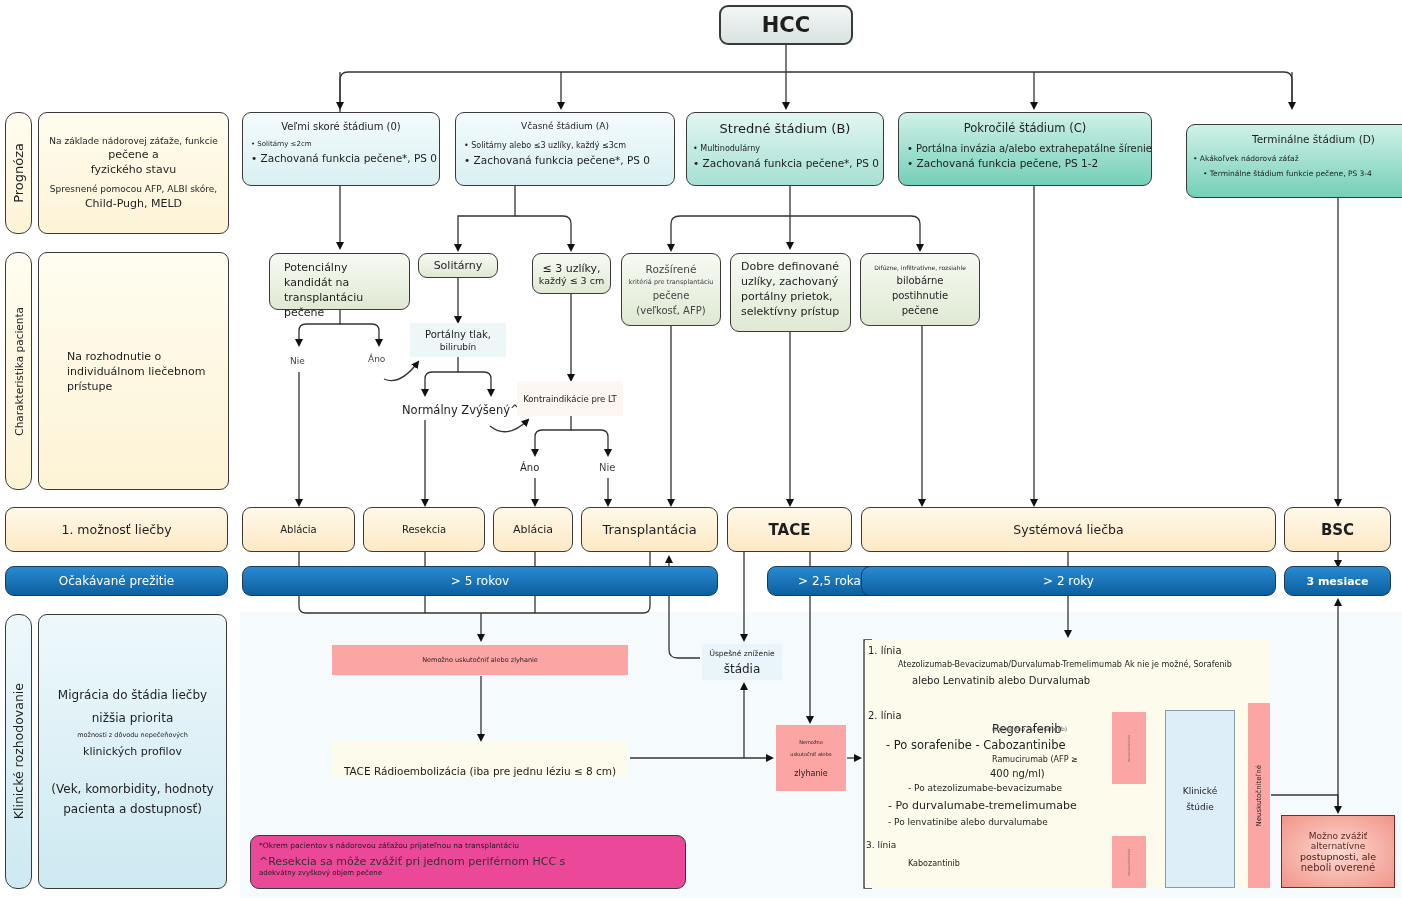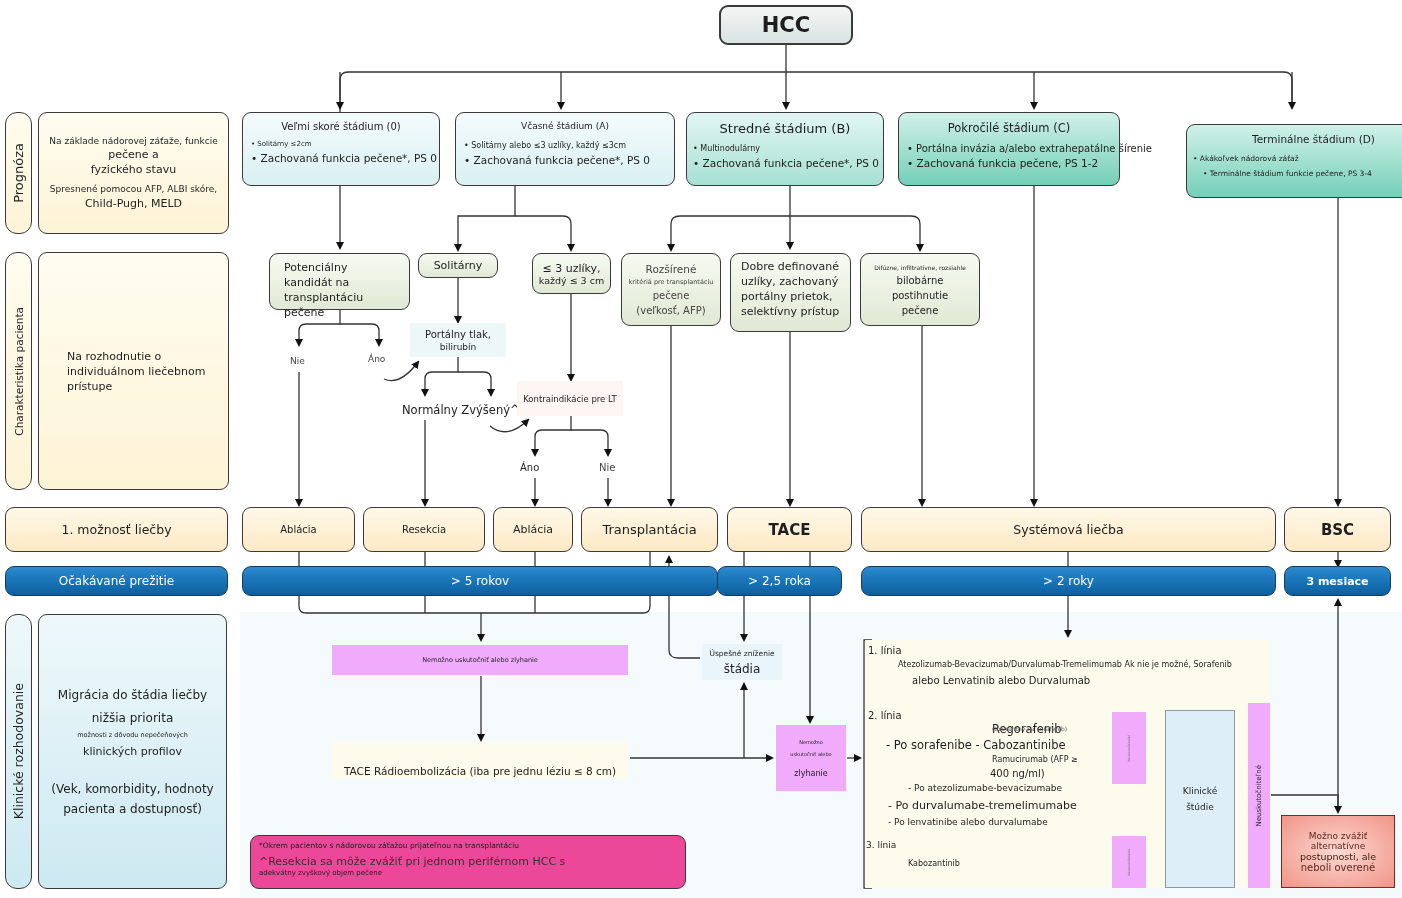--- a/index.html
+++ b/index.html
@@ -12,21 +12,21 @@
   .stage-a { background: linear-gradient(#f4fbfd, #d9f0f2); }
   .stage-b { background: linear-gradient(#e2f6f2, #a6e0d4); }
   .stage-c { background: linear-gradient(#d0f1e8, #74cfb8); }
   .green { background: linear-gradient(#f7faf2, #dfe9d4); }
   .blue { background: linear-gradient(#2a8ad0, #0b5f9f); border-color:#1a3a5a; color: #fff; }
   .center { display:flex; flex-direction:column; align-items:center; justify-content:center; text-align:center; }
   .vert { writing-mode: vertical-rl; transform: rotate(180deg); }
   .lane-label { border-radius: 12px; }
   .line-item { white-space: nowrap; }
   svg.conn { position:absolute; left:0; top:0; pointer-events:none; }
-  .grey { background:#f0abfc; }
+  .grey { background:#fca5a5; }
 </style>
 </head>
 <body>
 
 <div class="abs" style="left:240px;top:612px;width:1162px;height:286px;background:#f5fafc;"></div>
 
 <svg class="conn" width="1402" height="898">
   <defs>
     <marker id="ar" markerWidth="8" markerHeight="8" refX="6" refY="4" orient="auto" markerUnits="userSpaceOnUse">
       <path d="M0,0 L8,4 L0,8 z" fill="#111"></path>
@@ -140,21 +140,21 @@
 <div class="box stage-a" style="left:455px;top:112px;width:220px;height:74px;padding:8px 8px;">
   <div style="font-size:9px;text-align:center;">Včasné štádium (A)</div>
   <div class="line-item" style="font-size:8px;margin-top:10px;">• Solitárny alebo ≤3 uzlíky, každý ≤3cm</div>
   <div class="line-item" style="font-size:10.5px;margin-top:4px;">• Zachovaná funkcia pečene*, PS 0</div>
 </div>
 <div class="box stage-b" style="left:686px;top:112px;width:198px;height:74px;padding:8px 6px;">
   <div style="font-size:13px;text-align:center;">Stredné štádium (B)</div>
   <div class="line-item" style="font-size:8px;margin-top:8px;">• Multinodulárny</div>
   <div class="line-item" style="font-size:10.5px;margin-top:4px;">• Zachovaná funkcia pečene*, PS 0</div>
 </div>
-<div class="box stage-c" style="left:898px;top:112px;width:222px;height:74px;padding:8px 8px;">
+<div class="box stage-c" style="left:898px;top:112px;width:254px;height:74px;padding:8px 8px;">
   <div style="font-size:11.5px;text-align:center;">Pokročilé štádium (C)</div>
   <div class="line-item" style="font-size:10px;margin-top:8px;">• Portálna invázia a/alebo extrahepatálne šírenie</div>
   <div class="line-item" style="font-size:10.5px;margin-top:3px;">• Zachovaná funkcia pečene, PS 1-2</div>
 </div>
 <div class="box stage-c" style="left:1186px;top:124px;width:255px;height:74px;padding:8px 6px;">
   <div style="font-size:10.5px;text-align:center;">Terminálne štádium (D)</div>
   <div class="line-item" style="font-size:7.5px;margin-top:9px;">• Akákoľvek nádorová záťaž</div>
   <div class="line-item" style="font-size:7.5px;margin-top:6px;padding-left:10px;">• Terminálne štádium funkcie pečene, PS 3-4</div>
 </div>
 
@@ -228,21 +228,21 @@
 <div class="box orange center" style="left:1284px;top:507px;width:107px;height:45px;">
   <span style="font-size:15px;font-weight:bold;">BSC</span>
 </div>
 
 <div class="box blue center" style="left:5px;top:566px;width:223px;height:30px;">
   <span style="font-size:12px;">Očakávané prežitie</span>
 </div>
 <div class="box blue center" style="left:242px;top:566px;width:476px;height:30px;">
   <span style="font-size:12px;">&gt; 5 rokov</span>
 </div>
-<div class="box blue center" style="left:717px;top:566px;width:125px;height:30px;">
+<div class="box blue center" style="left:767px;top:566px;width:125px;height:30px;">
   <span style="font-size:12px;">&gt; 2,5 roka</span>
 </div>
 <div class="box blue center" style="left:861px;top:566px;width:415px;height:30px;">
   <span style="font-size:12px;">&gt; 2 roky</span>
 </div>
 <div class="box blue center" style="left:1284px;top:566px;width:107px;height:30px;">
   <span style="font-size:11px;font-weight:bold;">3 mesiace</span>
 </div>
 
 <div class="box center lane-label" style="left:5px;top:614px;width:27px;height:275px;background:linear-gradient(#eef8fb,#cde9f1);">

